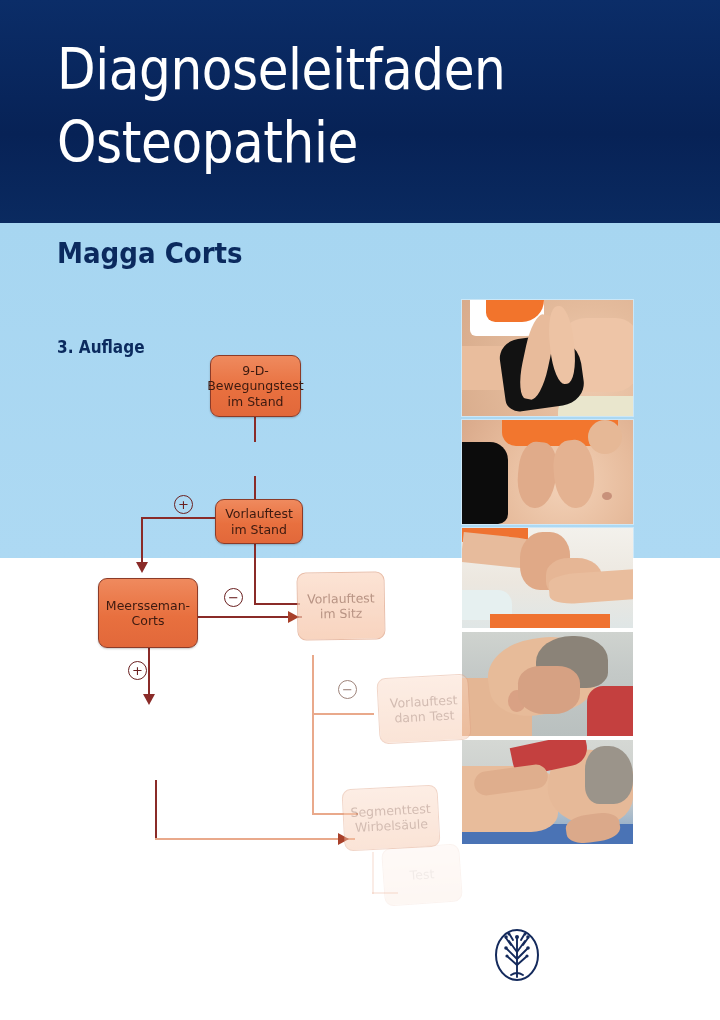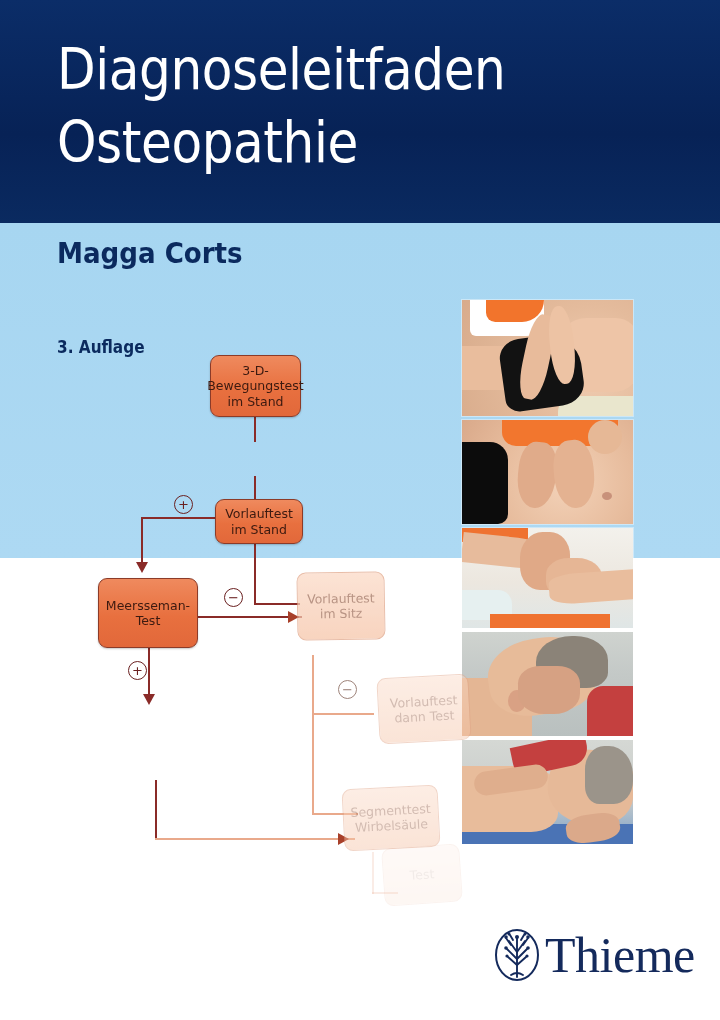--- a/index.html
+++ b/index.html
@@ -329,34 +329,34 @@
     <div class="arrowhead ah-right" style="left:338px; top:833px;"></div>
 
     <div class="conn pale" style="left:312px; top:655px; width:2px; height:160px;"></div>
     <div class="conn pale" style="left:312px; top:713px; width:62px; height:2px;"></div>
     <div class="conn pale" style="left:312px; top:813px; width:46px; height:2px;"></div>
 
     <div class="conn pale fade-22" style="left:372px; top:852px; width:2px; height:42px;"></div>
     <div class="conn pale fade-22" style="left:372px; top:892px; width:26px; height:2px;"></div>
 
     <div class="fbox" style="left:210px; top:355px; width:91px; height:62px;">
-      <span style="white-space:pre-line">3-D-
+      <span style="white-space:pre-line">9-D-
 Bewegungstest
 im Stand</span>
     </div>
 
 
     <div class="fbox" style="left:215px; top:499px; width:88px; height:45px;">
       <span style="white-space:pre-line">Vorlauftest
 im Stand</span>
     </div>
 
     <div class="fbox" style="left:98px; top:578px; width:100px; height:70px;">
       <span style="white-space:pre-line">Meersseman-
-Test</span>
+Corts</span>
     </div>
 
 
     <div class="fbox pale fade-70" style="left:297px; top:572px; width:88px; height:68px; transform:rotate(-1deg);">
       <span style="white-space:pre-line">Vorlauftest
 im Sitz</span>
     </div>
 
     <div class="fbox pale fade-45" style="left:378px; top:676px; width:92px; height:66px; transform:rotate(-3deg);">
       <span style="white-space:pre-line">Vorlauftest
@@ -407,16 +407,15 @@
       <circle cx="24" cy="10" r="2" fill="#142a5c"></circle>
       <circle cx="13" cy="10" r="1.8" fill="#142a5c"></circle>
       <circle cx="35" cy="10" r="1.8" fill="#142a5c"></circle>
       <circle cx="16" cy="7" r="1.5" fill="#142a5c"></circle>
       <circle cx="32" cy="7" r="1.5" fill="#142a5c"></circle>
       <circle cx="13" cy="21" r="1.8" fill="#142a5c"></circle>
       <circle cx="35" cy="21" r="1.8" fill="#142a5c"></circle>
       <circle cx="14" cy="29" r="1.6" fill="#142a5c"></circle>
       <circle cx="34" cy="29" r="1.6" fill="#142a5c"></circle>
     </svg>
-    <div class="logo-word">Thieme</div>
   </div>
 
 </div>
 
 </body></html>

